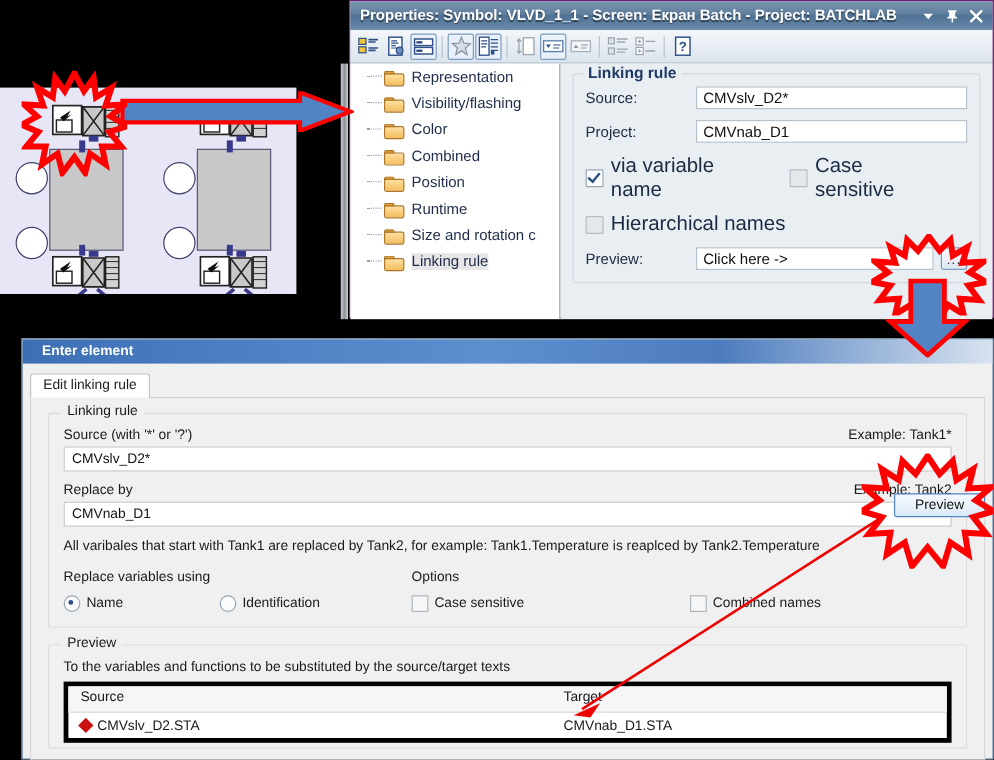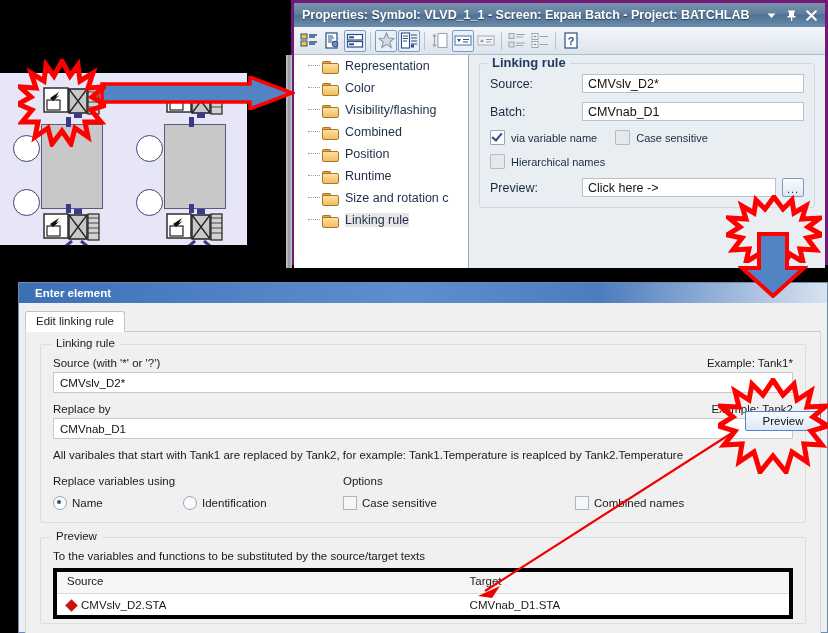--- a/index.html
+++ b/index.html
@@ -23,21 +23,21 @@
     position: absolute; background: #ffffff; border: 1px solid #42426a;
     border-radius: 50%;
   }
   .valve { position: absolute; }
   .pipe { position: absolute; background: #3a3a8c; }
 
   
   #props {
     position: absolute; left: 291px; top: 0px; width: 537px; height: 265px;
     background: #e9eef3;
-    border: 3px solid #701a75;
+    border: 1px solid #701a75;
     box-sizing: border-box;
   }
   #props-title {
     height: 24px;
     background: linear-gradient(to bottom, #7a93ae 0%, #5f7f9e 45%, #4e7194 50%, #6b8cab 100%);
     display: flex; align-items: center;
     padding: 0 6px 0 8px;
     box-sizing: border-box;
   }
   #props-title .t {
@@ -116,21 +116,21 @@
   .cbrow { display:flex; align-items:center; margin-bottom:9px; }
   .cb {
     width: 13px; height: 13px; background:#fbfcfd; border:1px solid #9aa8b6;
     margin-right:6px; position:relative; flex:none; border-radius:1px;
   }
   .cb.checked::after {
     content:""; position:absolute; left:3px; top:0px; width:4px; height:8px;
     border:solid #2b4f86; border-width:0 2px 2px 0; transform:rotate(40deg);
   }
   .cb.dis { background:#e4e8ec; border-color:#b4bcc4; }
-  .cbl { font-size:11px; color:#1a2a42; margin-right:18px; }
+  .cbl { font-size:17px; color:#1a2a42; margin-right:18px; }
   .dotsbtn {
     width:22px; height:19px; border:1px solid #7d9dc0;
     background:linear-gradient(to bottom,#fcfdfe,#dce6f0);
     font-size:11px; color:#334; display:flex; align-items:flex-end;
     justify-content:center; box-sizing:border-box; border-radius:2px;
     letter-spacing:1px; line-height:11px; padding-bottom:1px;
   }
 
   
   #dlg {
@@ -389,26 +389,26 @@
       <div id="tree-pane">
         <div class="tree-splitter"></div>
         <div class="tree-row">
           <span class="tdash"></span>
           <span class="folder"></span>
           <span class="lbl">Representation</span>
         </div>
         <div class="tree-row">
           <span class="tdash"></span>
           <span class="folder"></span>
+          <span class="lbl">Visibility/flashing</span>
+        </div>
+        <div class="tree-row">
+          <span class="tdash"></span>
+          <span class="folder"></span>
           <span class="lbl">Color</span>
-        </div>
-        <div class="tree-row">
-          <span class="tdash"></span>
-          <span class="folder"></span>
-          <span class="lbl">Visibility/flashing</span>
         </div>
         <div class="tree-row">
           <span class="tdash"></span>
           <span class="folder"></span>
           <span class="lbl">Combined</span>
         </div>
         <div class="tree-row">
           <span class="tdash"></span>
           <span class="folder"></span>
           <span class="lbl">Position</span>
@@ -433,21 +433,21 @@
       <div id="right-pane">
         <div class="groupbox">
           <div class="gtitle">Linking rule</div>
 
           <div class="frow">
             <div class="flabel">Source:</div>
             <div class="finput">CMVslv_D2*</div>
           </div>
 
           <div class="frow">
-            <div class="flabel">Batch:</div>
+            <div class="flabel">Project:</div>
             <div class="finput">CMVnab_D1</div>
           </div>
 
           <div class="cbrow">
             <span class="cb checked"></span>
             <span class="cbl">via variable name</span>
             <span class="cb dis"></span>
             <span class="cbl">Case sensitive</span>
           </div>
 

